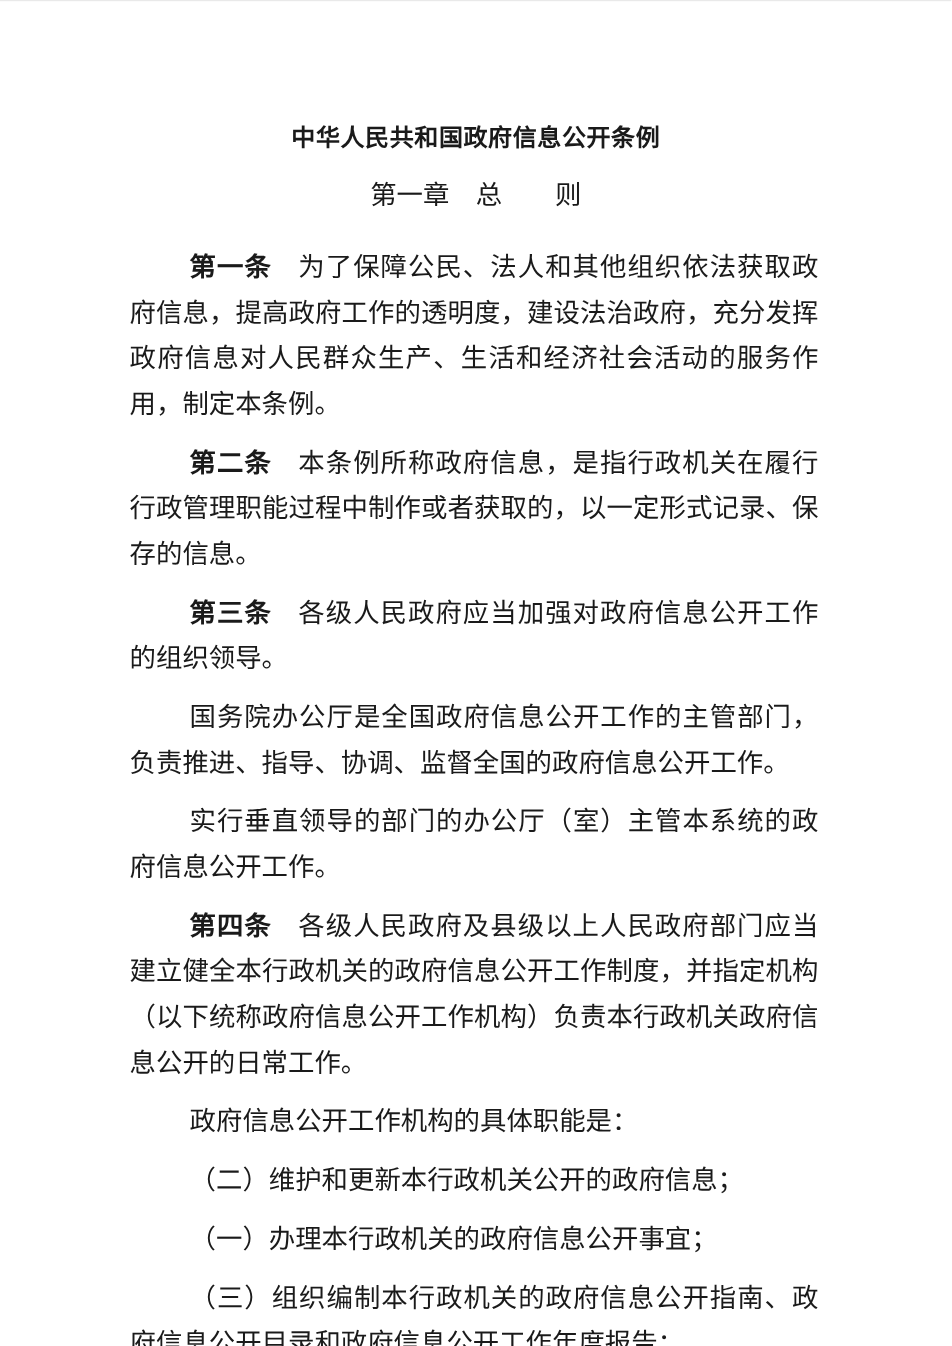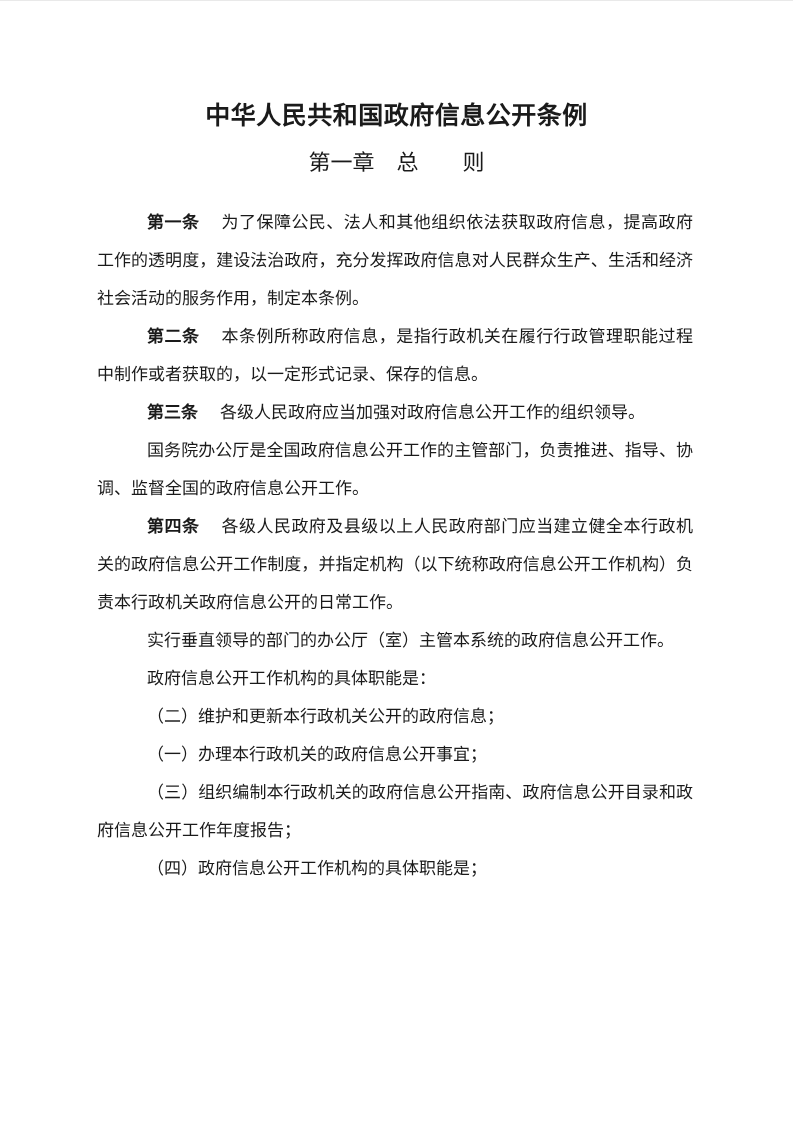--- a/index.html
+++ b/index.html
@@ -12,46 +12,46 @@
     position: relative;
     width: 793px;
     height: 1122px;
     margin: 0 auto;
     background: #ffffff;
     border-top: 1px solid #e9e9e9;
     overflow: hidden;
   }
   .doc-title {
     padding-top: 97px;
-    font-size: 25px;
+    font-size: 20px;
     line-height: 36px;
     font-weight: 700;
     text-align: center;
     letter-spacing: 0.5px;
   }
   .chapter-heading {
     margin-top: 14px;
     font-size: 22px;
     line-height: 30px;
     font-weight: 400;
     text-align: center;
     white-space: pre;
   }
   .doc-body {
     margin-top: 26px;
     margin-left: 97px;
     width: 596px;
   }
   .doc-body p {
-    font-size: 17px;
+    font-size: 22px;
     line-height: 38px;
     text-align: justify;
     text-justify: inter-character;
     text-indent: 50px;
-    margin: 0;
+    margin: 11px;
   }
   .doc-body p b.article-label {
     font-weight: 700;
     margin-right: 22px;
   }
 </style>
 </head>
 <body>
 
 <div class="page">
@@ -63,23 +63,23 @@
 
       <p><b class="article-label">第一条</b><span>为了保障公民、法人和其他组织依法获取政府信息，提高政府工作的透明度，建设法治政府，充分发挥政府信息对人民群众生产、生活和经济社会活动的服务作用，制定本条例。</span></p>
 
       <p><b class="article-label">第二条</b><span>本条例所称政府信息，是指行政机关在履行行政管理职能过程中制作或者获取的，以一定形式记录、保存的信息。</span></p>
 
       <p><b class="article-label">第三条</b><span>各级人民政府应当加强对政府信息公开工作的组织领导。</span></p>
 
       <p><span>国务院办公厅是全国政府信息公开工作的主管部门，负责推进、指导、协调、监督全国的政府信息公开工作。</span></p>
 
 
+      <p><span>实行垂直领导的部门的办公厅（室）主管本系统的政府信息公开工作。</span></p>
+
       <p><b class="article-label">第四条</b><span>各级人民政府及县级以上人民政府部门应当建立健全本行政机关的政府信息公开工作制度，并指定机构（以下统称政府信息公开工作机构）负责本行政机关政府信息公开的日常工作。</span></p>
-
-      <p><span>实行垂直领导的部门的办公厅（室）主管本系统的政府信息公开工作。</span></p>
 
       <p><span>政府信息公开工作机构的具体职能是：</span></p>
 
       <p><span>（二）维护和更新本行政机关公开的政府信息；</span></p>
 
       <p><span>（一）办理本行政机关的政府信息公开事宜；</span></p>
 
       <p><span>（三）组织编制本行政机关的政府信息公开指南、政府信息公开目录和政府信息公开工作年度报告；</span></p>
 
       <p><span>（四）政府信息公开工作机构的具体职能是；</span></p>

